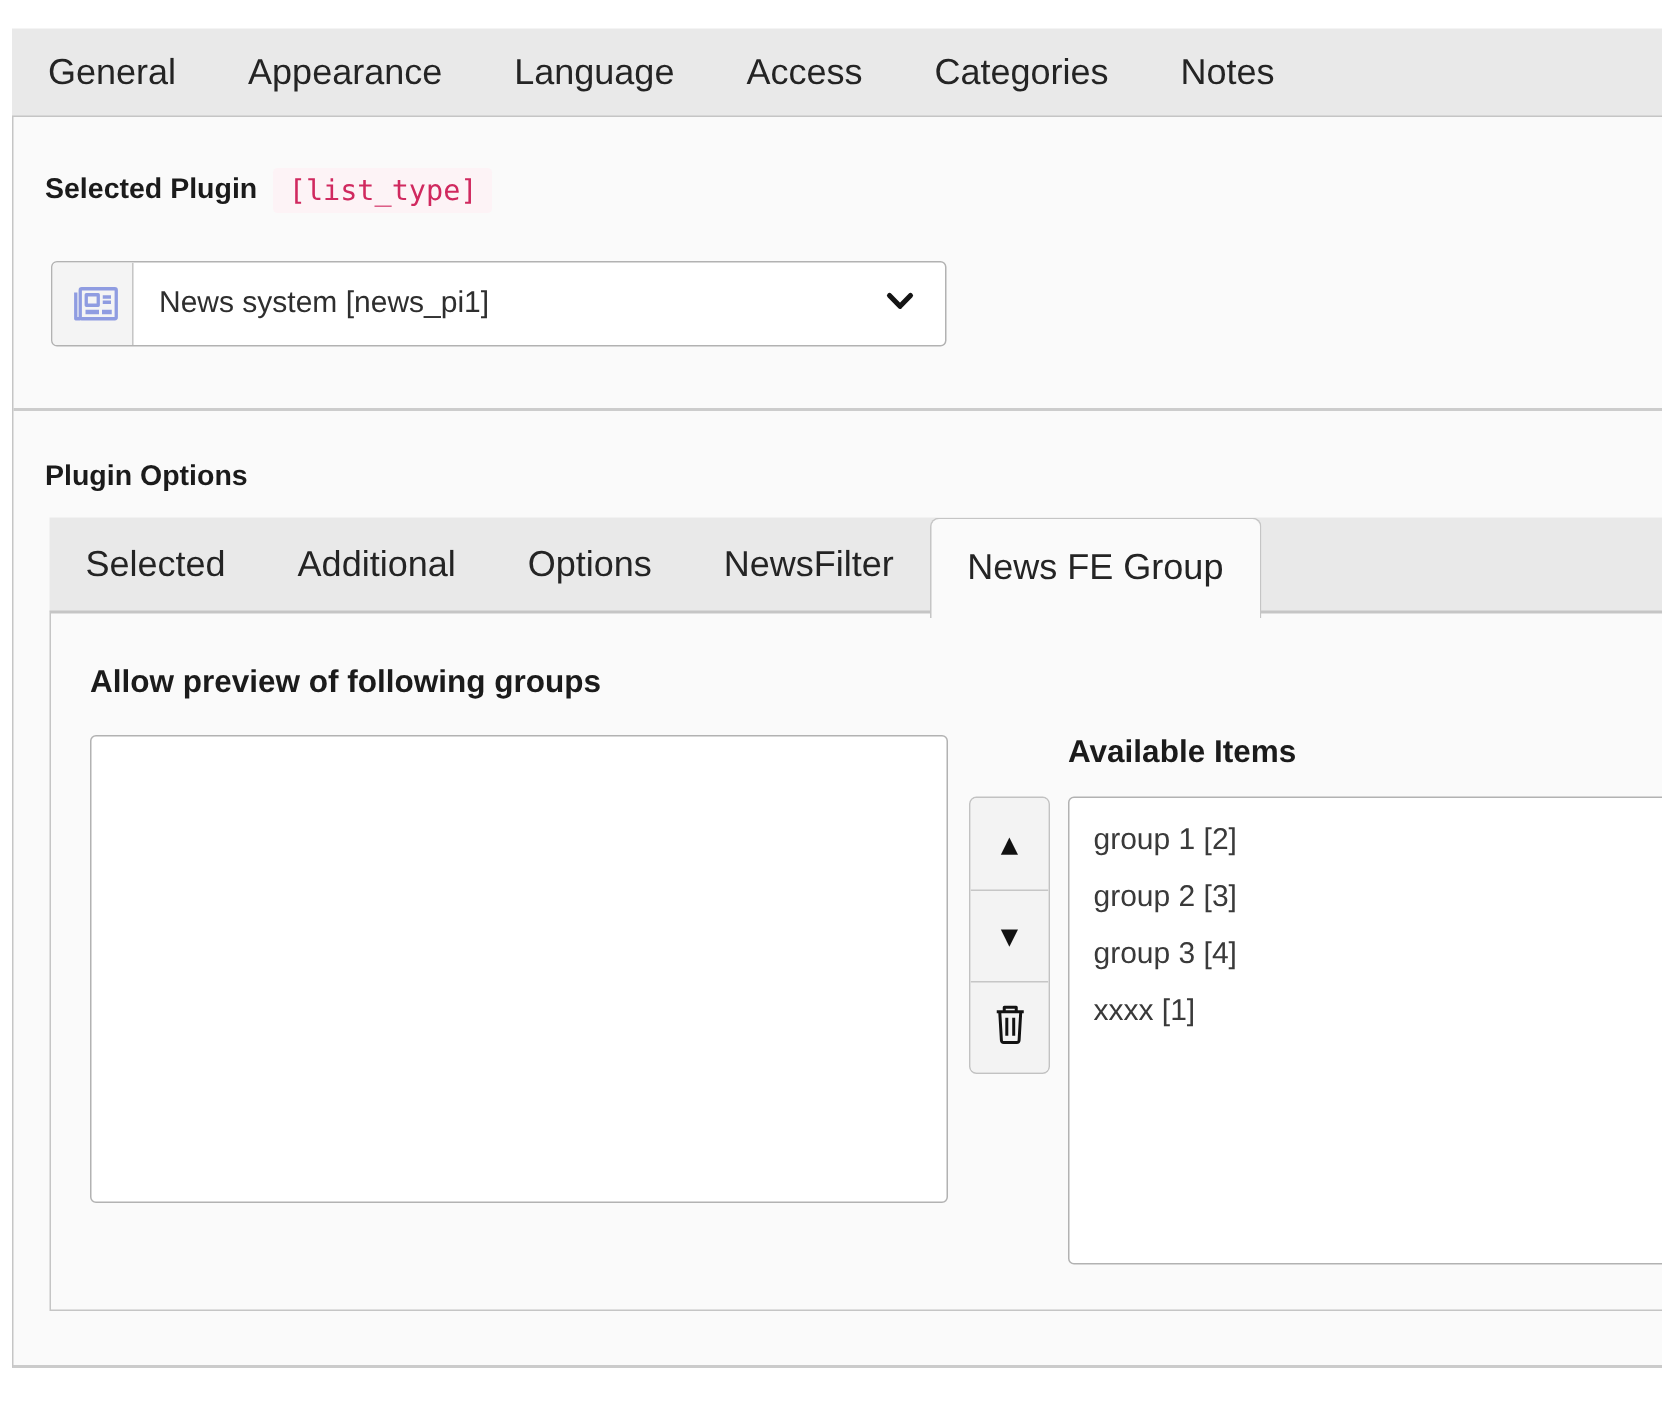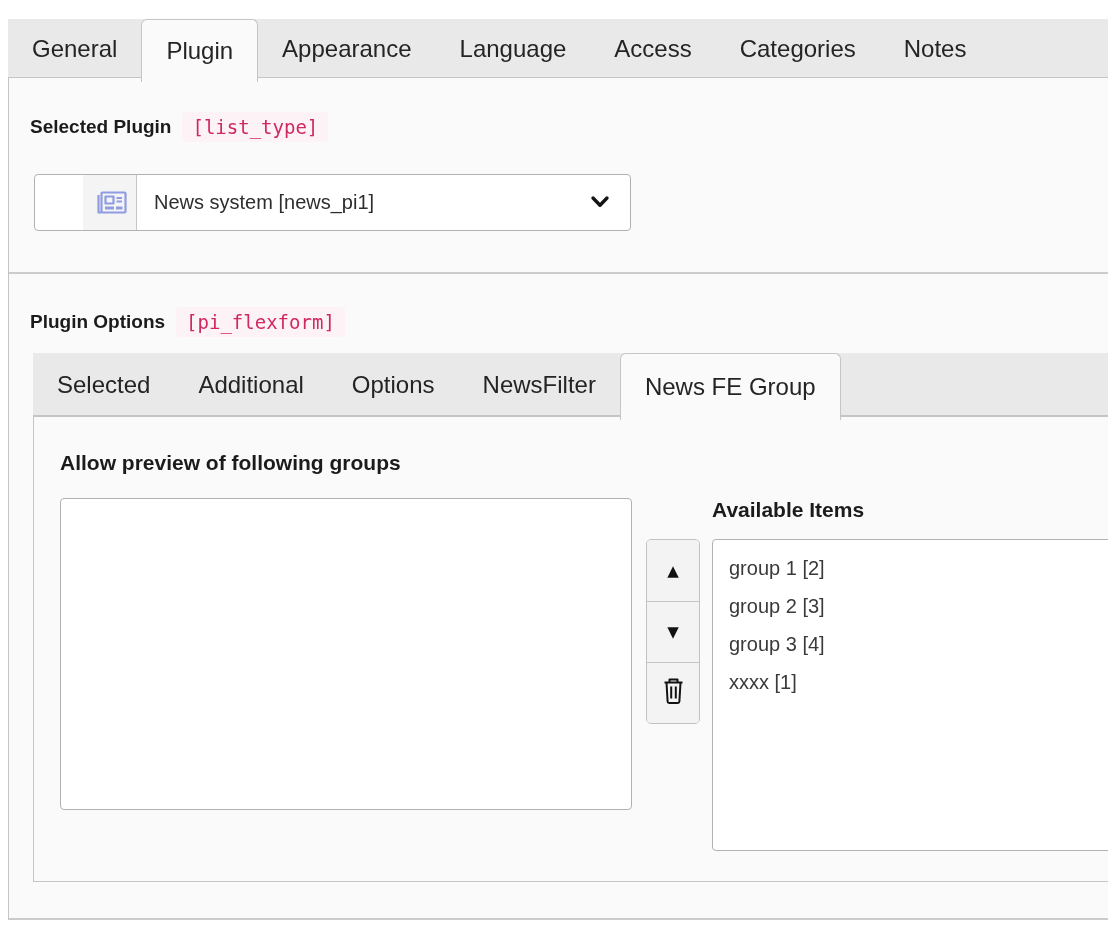--- a/index.html
+++ b/index.html
@@ -73,21 +73,20 @@
   
   .select-group {
     margin: 32px 0 0 4px;
     width: 597px; height: 57px;
     display: flex; align-items: stretch;
     background: #ffffff;
     border: 1px solid #b2b2b2;
     border-radius: 4px;
     overflow: hidden;
     cursor: pointer;
-    padding-left: 48px;
   }
   .select-icon-box {
     width: 54px; flex: 0 0 54px;
     background: #f4f4f4;
     border-right: 1px solid #c6c6c6;
     display: flex; align-items: center; justify-content: center;
   }
   .select-display {
     flex: 1;
     display: flex; align-items: center; justify-content: space-between;
@@ -147,21 +146,20 @@
   }
   .ctrl-btn:first-child { border-top: none; }
 </style>
 </head>
 <body>
 
 <div class="page">
 
   <div class="tabbar outer-tabbar">
     <div class="tab">General</div>
-    <div class="tab active">Plugin</div>
     <div class="tab">Appearance</div>
     <div class="tab">Language</div>
     <div class="tab">Access</div>
     <div class="tab">Categories</div>
     <div class="tab">Notes</div>
   </div>
 
   <div class="outer-panel">
 
     <section class="section-plugin">
@@ -193,21 +191,20 @@
               <path d="M3 3 L10 10.2 L17 3" fill="none" stroke="#141414" stroke-width="3.4" stroke-linecap="round" stroke-linejoin="round"></path>
             </svg>
           </span>
         </span>
       </div>
     </section>
 
     <section class="section-options">
       <div class="field-label-row options-label">
         <span class="field-label">Plugin Options</span>
-        <code class="field-code">[pi_flexform]</code>
       </div>
 
       <div class="tabbar inner-tabbar">
         <div class="tab">Selected</div>
         <div class="tab">Additional</div>
         <div class="tab">Options</div>
         <div class="tab">NewsFilter</div>
         <div class="tab active">News FE Group</div>
       </div>
 

